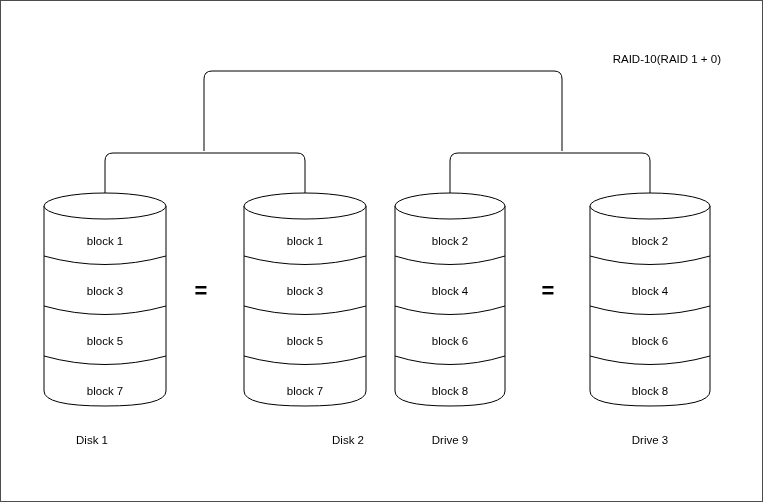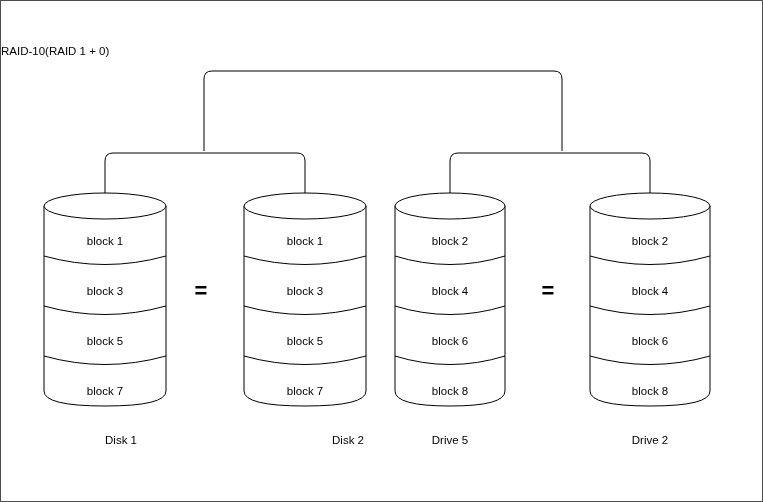--- a/index.html
+++ b/index.html
@@ -22,23 +22,23 @@
   #diagram-svg {
     position: absolute;
     left: 0;
     top: 0;
     width: 763px;
     height: 502px;
   }
   .title-block {
     position: absolute;
     left: 0;
-    top: 13px;
+    top: 21px;
     width: 720px;
-    text-align: left;
+    text-align: right;
     font-size: 11.5px;
     color: #000000;
     line-height: 15px;
     white-space: pre;
   }
   .title-line { display: block; }
   .disk-label {
     position: absolute;
     font-size: 11.5px;
     color: #000000;
@@ -121,33 +121,33 @@
     <span class="title-line">RAID-10(RAID 1 + 0)</span>
   </div>
 
   <div class="equals-sign" style="left:200px; top:290px;">=</div>
   <div class="equals-sign" style="left:547px; top:290px;">=</div>
 
   <div class="block-label" style="left:104px; top:240px;">block 1</div>
   <div class="block-label" style="left:104px; top:290px;">block 3</div>
   <div class="block-label" style="left:104px; top:340px;">block 5</div>
   <div class="block-label" style="left:104px; top:390px;">block 7</div>
-  <div class="disk-label" style="left:120px; top:433px;">Disk 1</div>
+  <div class="disk-label" style="left:91px; top:433px;">Disk 1</div>
 
   <div class="block-label" style="left:304px; top:240px;">block 1</div>
   <div class="block-label" style="left:304px; top:290px;">block 3</div>
   <div class="block-label" style="left:304px; top:340px;">block 5</div>
   <div class="block-label" style="left:304px; top:390px;">block 7</div>
   <div class="disk-label" style="left:304px; top:433px;margin-left:43px;">Disk 2</div>
 
   <div class="block-label" style="left:449px; top:240px;">block 2</div>
   <div class="block-label" style="left:449px; top:290px;">block 4</div>
   <div class="block-label" style="left:449px; top:340px;">block 6</div>
   <div class="block-label" style="left:449px; top:390px;">block 8</div>
-  <div class="disk-label" style="left:449px; top:433px;">Drive 5</div>
+  <div class="disk-label" style="left:449px; top:433px;">Drive 9</div>
 
   <div class="block-label" style="left:649px; top:240px;">block 2</div>
   <div class="block-label" style="left:649px; top:290px;">block 4</div>
   <div class="block-label" style="left:649px; top:340px;">block 6</div>
   <div class="block-label" style="left:649px; top:390px;">block 8</div>
-  <div class="disk-label" style="left:649px; top:433px;">Drive 2</div>
+  <div class="disk-label" style="left:649px; top:433px;">Drive 3</div>
 
 </div>
 
 </body></html>

